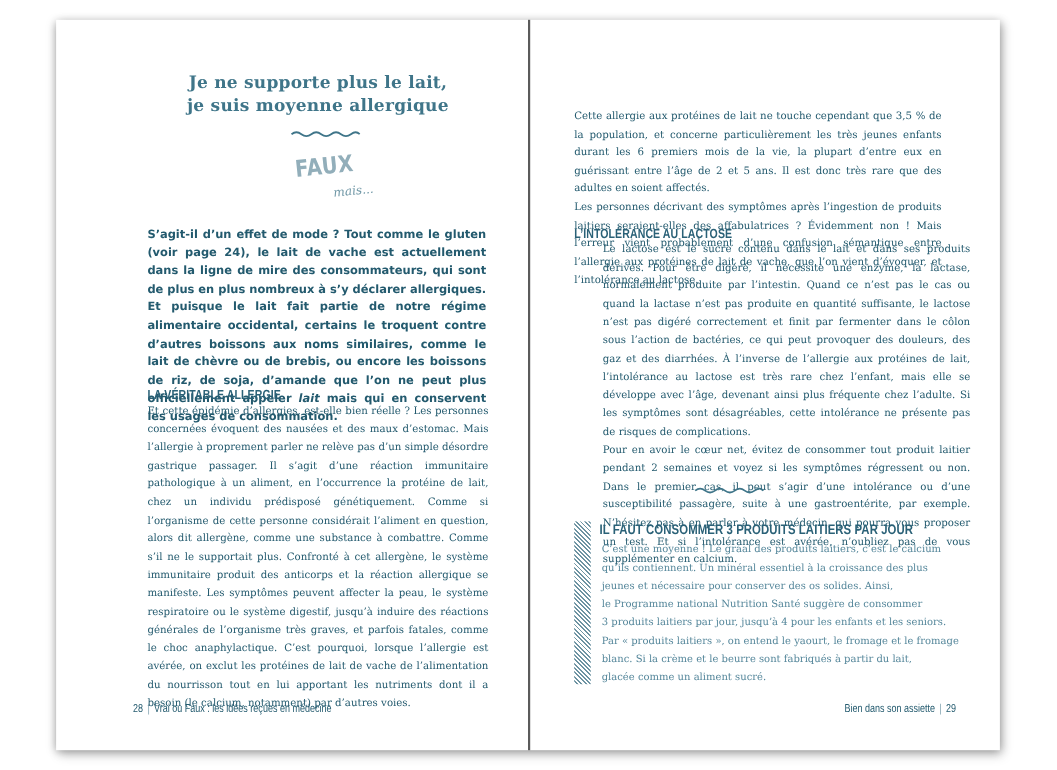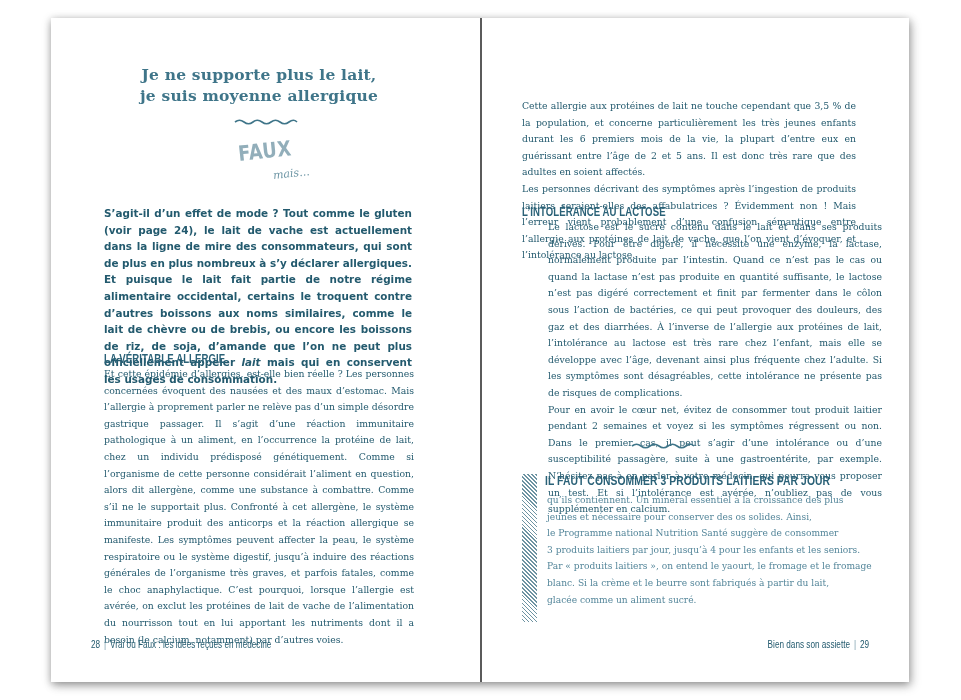--- a/index.html
+++ b/index.html
@@ -28,20 +28,21 @@
       left: 429px;
       top: 0;
       width: 2px;
       height: 664px;
       background: #5b5b5b;
     }
     .page {
       position: absolute;
       top: 0;
       height: 508px;
+      margin-left: 30px;
     }
     .page-left { left: 0; width: 429px; }
 
     
     .title {
       position: absolute;
       left: 53px;
       top: 46px;
       width: 310px;
       text-align: center;
@@ -223,20 +224,21 @@
     <p>Pour en avoir le cœur net, évitez de consommer tout produit laitier pendant 2 semaines et voyez si les symptômes régressent ou non. Dans le premier cas, il peut s’agir d’une intolérance ou d’une susceptibilité passagère, suite à une gastroentérite, par exemple. N’hésitez pas à en parler à votre médecin, qui pourra vous proposer un test. Et si l’intolérance est avérée, n’oubliez pas de vous supplémenter en calcium.</p>
   </div>
 
   <svg class="wave wave-right" width="64" height="8" viewBox="0 0 64 8" style="left:580px; top:424px;">
     <path d="M1 4 Q 5.5 0.5 10 4 T 19 4 T 28 4 T 37 4 T 46 4 T 55 4 T 63 4" fill="none" stroke="#3f7589" stroke-width="1.6"></path>
   </svg>
 
   <div class="hatch"></div>
   <div class="section-heading box-heading">IL FAUT CONSOMMER 3 PRODUITS LAITIERS PAR JOUR</div>
   <div class="box-text">
+    <span>C’est une moyenne ! Le graal des produits laitiers, c’est le calcium</span>
     <span>qu’ils contiennent. Un minéral essentiel à la croissance des plus</span>
     <span>jeunes et nécessaire pour conserver des os solides. Ainsi,</span>
     <span>le Programme national Nutrition Santé suggère de consommer</span>
     <span>3 produits laitiers par jour, jusqu’à 4 pour les enfants et les seniors.</span>
     <span>Par « produits laitiers », on entend le yaourt, le fromage et le fromage</span>
     <span>blanc. Si la crème et le beurre sont fabriqués à partir du lait,</span>
     <span>glacée comme un aliment sucré.</span>
   </div>
 
   <div class="footer footer-right">

